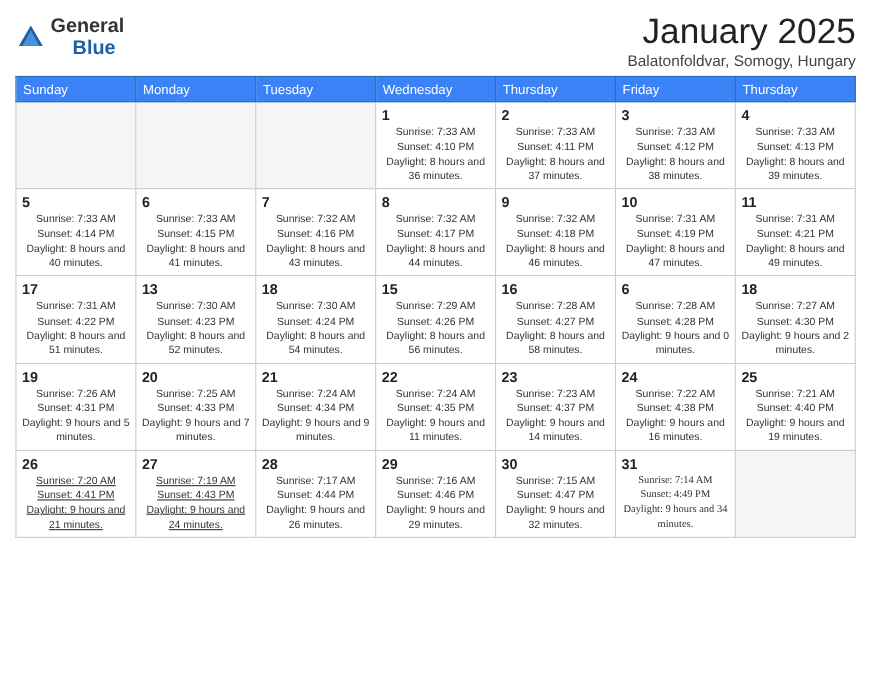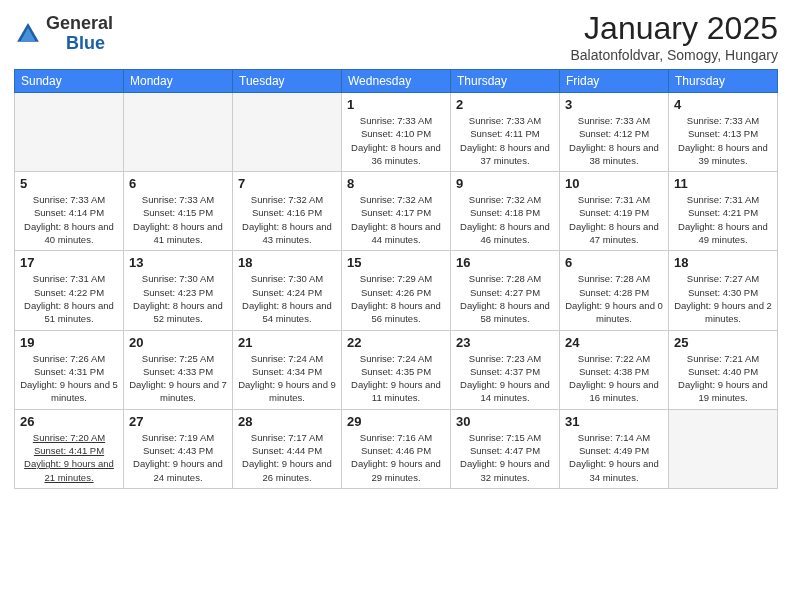--- a/index.html
+++ b/index.html
@@ -291,21 +291,21 @@
         </tr>
         <tr>
           <td>
             <div class="day-number">26</div>
             <div class="day-info" style="white-space: pre-line; text-decoration: underline;">Sunrise: 7:20 AM
 Sunset: 4:41 PM
 Daylight: 9 hours and 21 minutes.</div>
           </td>
           <td>
             <div class="day-number">27</div>
-            <div class="day-info" style="white-space: pre-line;">Sunrise: 7:19 AM
+            <div class="day-info" style="white-space: pre-line; text-decoration: underline;">Sunrise: 7:19 AM
 Sunset: 4:43 PM
 Daylight: 9 hours and 24 minutes.</div>
           </td>
           <td>
             <div class="day-number">28</div>
             <div class="day-info" style="white-space: pre-line;">Sunrise: 7:17 AM
 Sunset: 4:44 PM
 Daylight: 9 hours and 26 minutes.</div>
           </td>
           <td>
@@ -315,21 +315,21 @@
 Daylight: 9 hours and 29 minutes.</div>
           </td>
           <td>
             <div class="day-number">30</div>
             <div class="day-info" style="white-space: pre-line;">Sunrise: 7:15 AM
 Sunset: 4:47 PM
 Daylight: 9 hours and 32 minutes.</div>
           </td>
           <td>
             <div class="day-number">31</div>
-            <div class="day-info" style="white-space: pre-line;">Sunrise: 7:14 AM
+            <div class="day-info" style="white-space: pre-line; font-family: Liberation Serif, serif;">Sunrise: 7:14 AM
 Sunset: 4:49 PM
 Daylight: 9 hours and 34 minutes.</div>
           </td>
           <td class="empty"></td>
         </tr>
       </tbody>
   </table>
 </div>
 
 </body></html>

